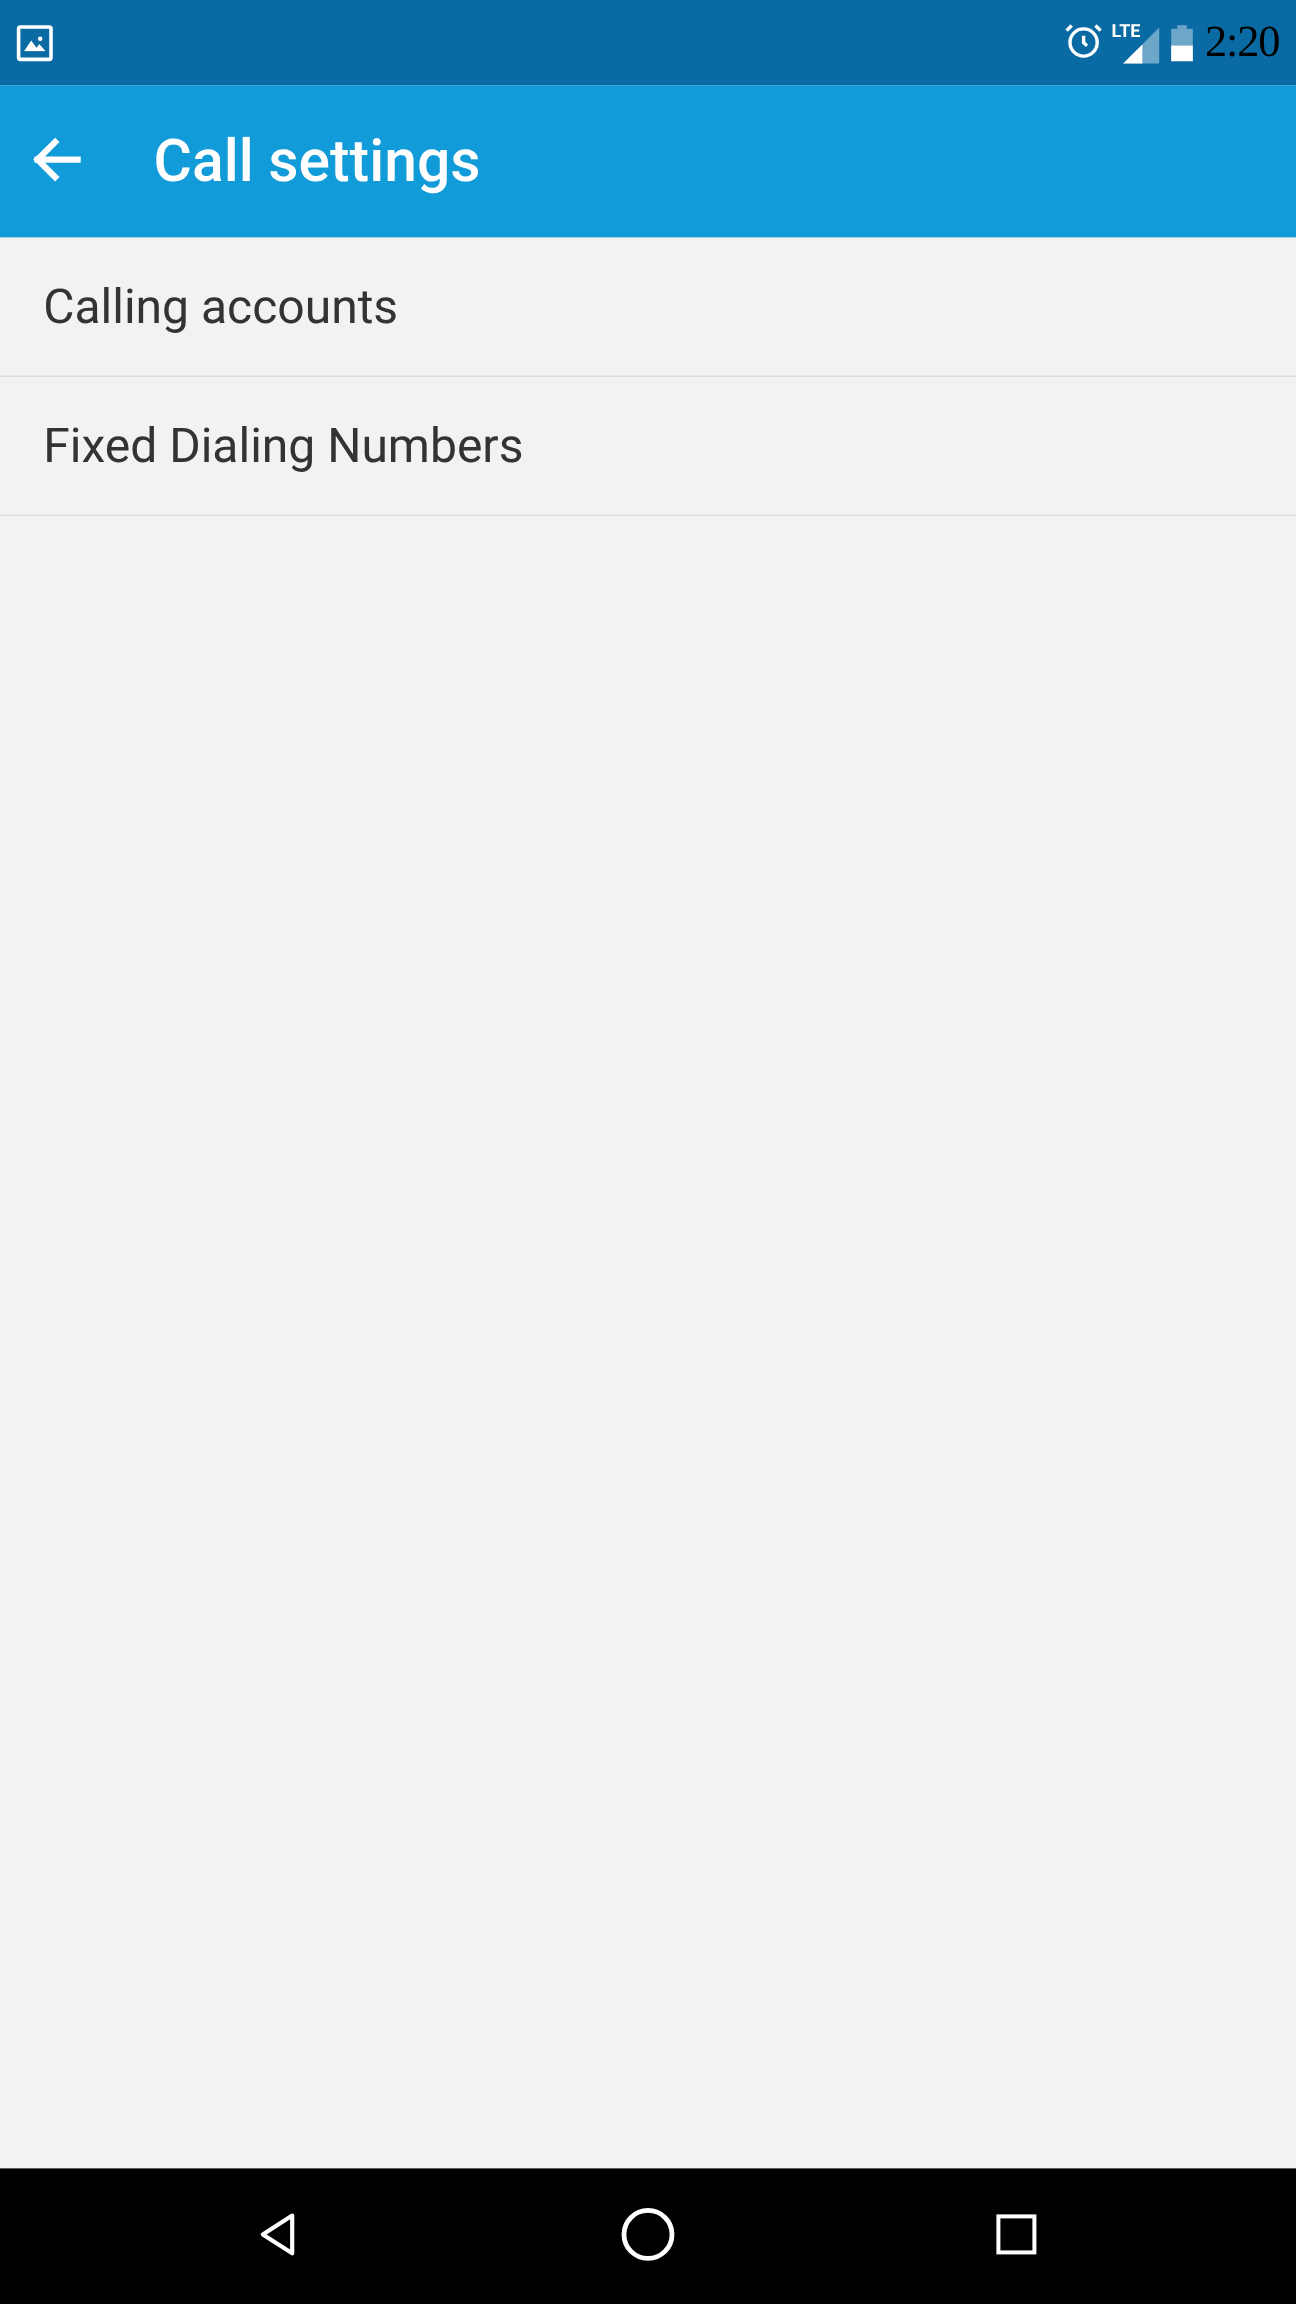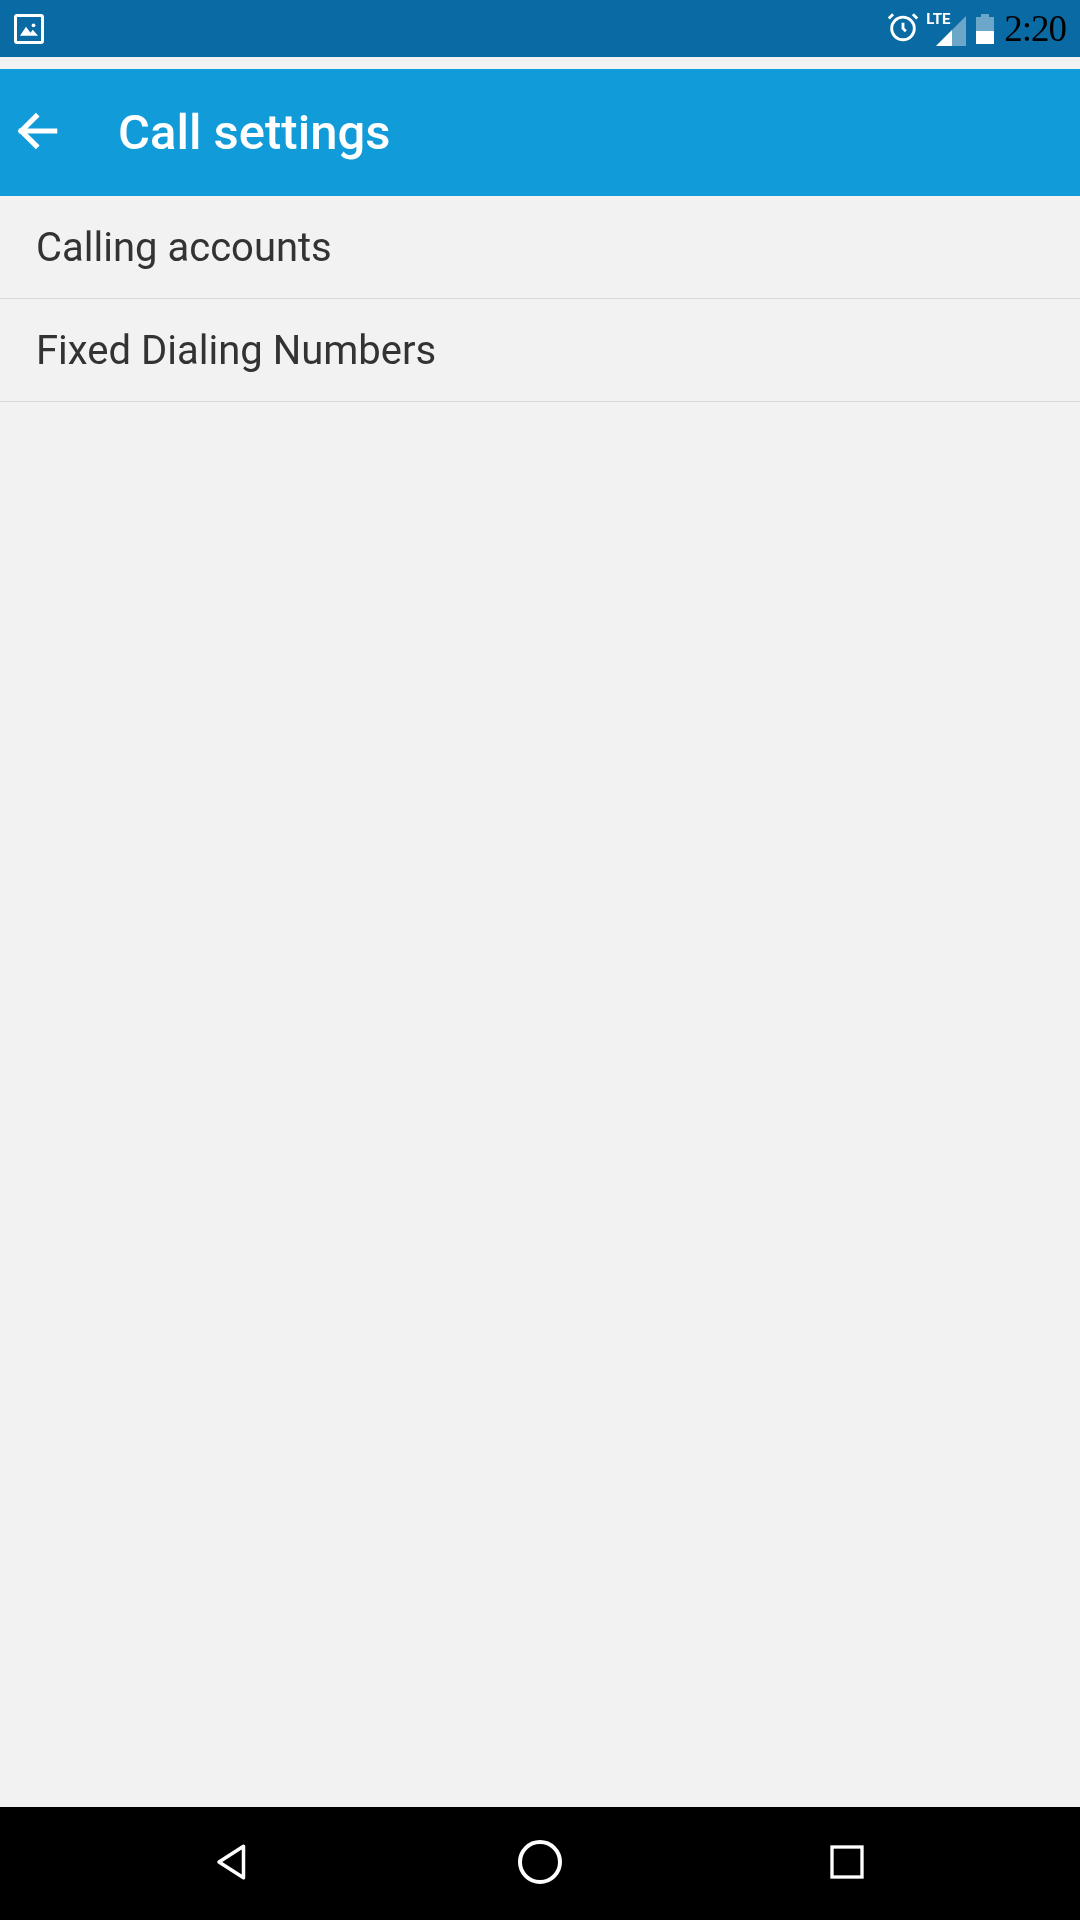--- a/index.html
+++ b/index.html
@@ -11,21 +11,21 @@
       width: 1080px;
       height: 1920px;
       font-family: Roboto, -apple-system, BlinkMacSystemFont, "Segoe UI", Arial, sans-serif;
       background: #f2f2f2;
       overflow: hidden;
       position: relative;
     }
     
     
     .status-bar {
-      height: 57px;
+      height: 71px;
       background: #0a6ba4;
       display: flex;
       align-items: center;
       justify-content: space-between;
       padding: 0 14px;
       color: #ffffff;
     }
     .status-left {
       display: flex;
       align-items: center;
@@ -123,23 +123,22 @@
       letter-spacing: -1px;
       font-family: Liberation Serif, serif;
     }
     
     
     .app-bar {
       height: 127px;
       background: #129bd9;
       display: flex;
       align-items: center;
-      padding: 0 8px;
+      padding: 0 18px;
       gap: 50px;
-      margin-top: 12px;
     }
     .back-button {
       display: flex;
       align-items: center;
       justify-content: center;
       width: 60px;
       height: 60px;
       cursor: pointer;
     }
     .back-button svg {
@@ -150,21 +149,21 @@
       color: #ffffff;
       font-size: 49px;
       font-weight: 500;
     }
     
     
     .settings-list {
       background: #f2f2f2;
     }
     .settings-item {
-      height: 103px;
+      height: 116px;
       display: flex;
       align-items: center;
       padding: 0 36px;
       border-bottom: 1px solid #d8d8d8;
       cursor: pointer;
     }
     .settings-item-label {
       font-size: 40px;
       color: #333333;
       font-weight: 400;

